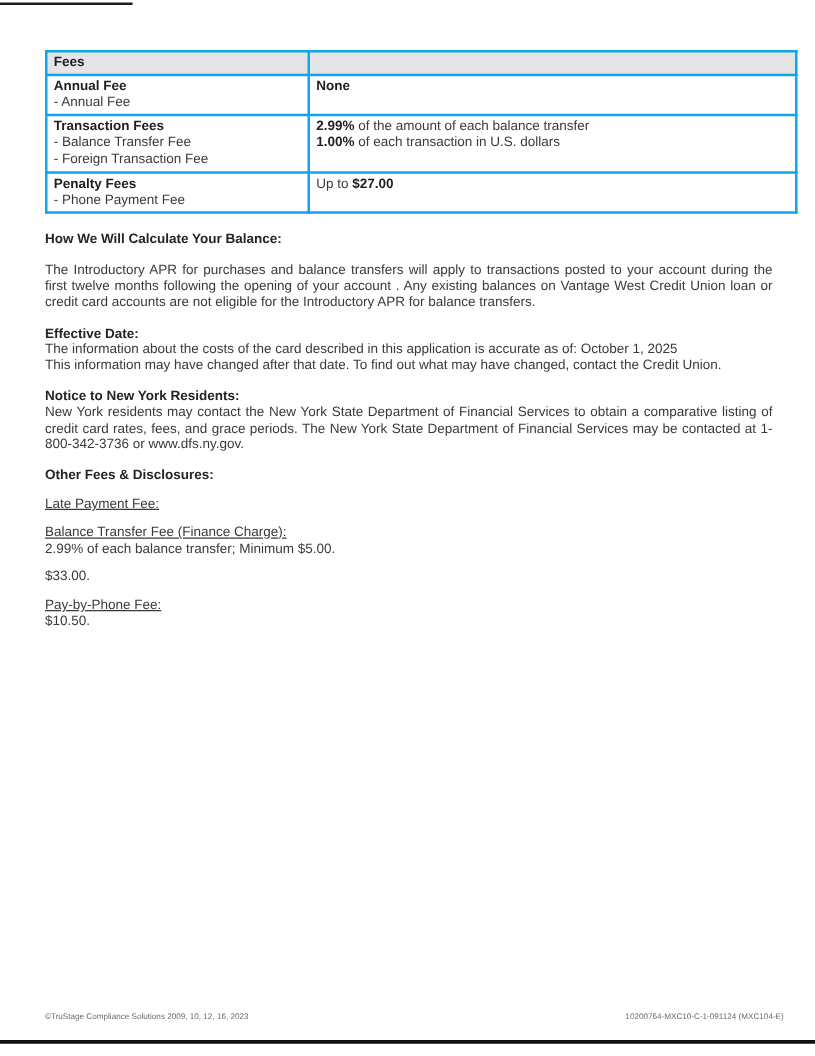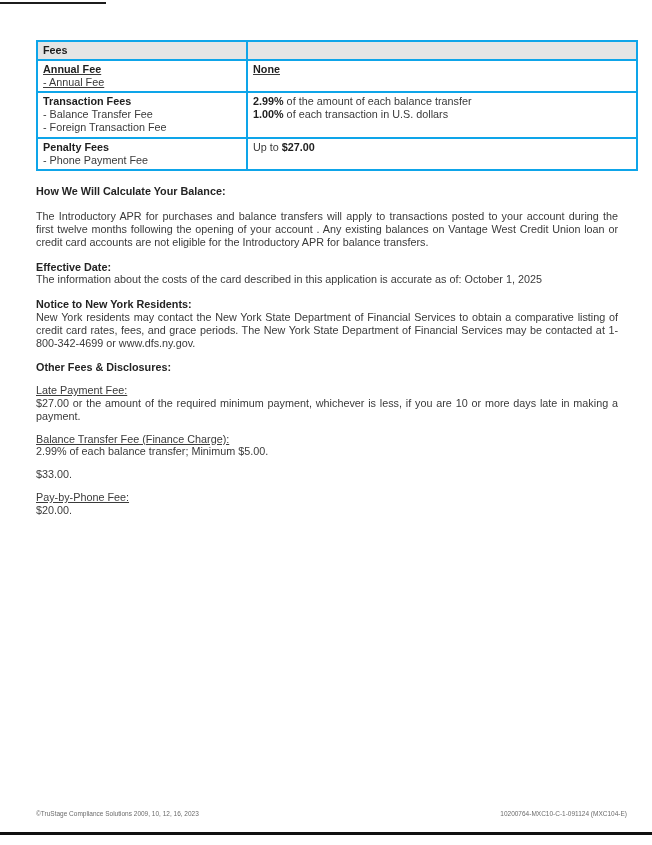--- a/index.html
+++ b/index.html
@@ -45,21 +45,21 @@
   td.col-value { width:390px; vertical-align:bottom; }
   tr.thead td {
     background:#e5e5e5;
     font-weight:bold;
     color:#1e1e1e;
     height:17px;
     padding-top:2px; padding-bottom:2px;
   }
   .cat { font-weight:bold; color:#1e1e1e; }
   .bold { font-weight:bold; color:#1e1e1e; }
-  tr.r1 td { height:27px;text-decoration:underline; }
+  tr.r1 td { height:27px; }
   tr.r2 td { height:39px; }
   tr.r3 td { height:31px; }
   tr.r3 td.col-value { padding-bottom:5px; }
   
   .text-col { width:582px; }
   .section { margin-bottom:12px; }
   .heading { font-weight:bold; color:#242424; }
   .para { text-align:justify; }
   .subsection { margin-top:10px; }
   .subsection:first-of-type { margin-top:0; }
@@ -123,47 +123,47 @@
       <div class="heading">How We Will Calculate Your Balance:</div>
     </div>
 
     <div class="section">
       <div class="para">The Introductory APR for purchases and balance transfers will apply to transactions posted to your account during the first twelve months following the opening of your account  . Any existing balances on Vantage West Credit Union loan or credit card accounts are not eligible for the Introductory APR for balance transfers.</div>
     </div>
 
     <div class="section">
       <div class="heading">Effective Date:</div>
       <div>The information about the costs of the card described in this application is accurate as of: October 1, 2025</div>
+      <div>This information may have changed after that date. To find out what may have changed, contact the Credit Union.</div>
     </div>
 
     <div class="section">
       <div class="heading">Notice to New York Residents:</div>
-      <div class="para">New York residents may contact the New York State Department of Financial Services to obtain a comparative listing of credit card rates, fees, and grace periods. The New York State Department of Financial Services may be contacted at 1-800-342-4699 or www.dfs.ny.gov.</div>
+      <div class="para">New York residents may contact the New York State Department of Financial Services to obtain a comparative listing of credit card rates, fees, and grace periods. The New York State Department of Financial Services may be contacted at 1-800-342-3736 or www.dfs.ny.gov.</div>
     </div>
 
     <div class="section">
       <div class="heading">Other Fees &amp; Disclosures:</div>
 
       <div class="subsection">
         <div class="sub-title">Late Payment Fee:</div>
-        <div class="para">$27.00 or the amount of the required minimum payment, whichever is less, if you are 10 or more days late in making a payment.</div>
       </div>
 
       <div class="subsection">
         <div class="sub-title">Balance Transfer Fee (Finance Charge):</div>
         <div>2.99% of each balance transfer; Minimum $5.00.</div>
       </div>
 
       <div class="subsection">
         <div>$33.00.</div>
       </div>
 
       <div class="subsection">
         <div class="sub-title">Pay-by-Phone Fee:</div>
-        <div>$20.00.</div>
+        <div>$10.50.</div>
       </div>
     </div>
 
   </div>
 </div>
 
 <div class="footer">
   <span>©TruStage Compliance Solutions 2009, 10, 12, 16, 2023</span>
   <span>10200764-MXC10-C-1-091124 (MXC104-E)</span>
 </div>

